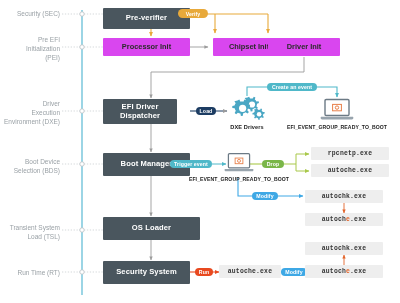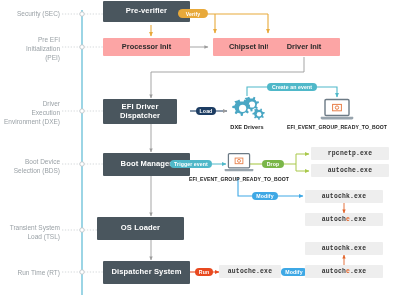--- a/index.html
+++ b/index.html
@@ -11,21 +11,21 @@
     position:relative;
   }
   #stage{position:absolute;left:0;top:0;width:400px;height:303px;}
   svg#wires{position:absolute;left:0;top:0;width:400px;height:303px;}
 
   .node{position:absolute;box-sizing:border-box;display:flex;align-items:center;
         justify-content:center;text-align:center;line-height:1.1;}
 
   .dark{background:#4a565e;color:#ffffff;font-weight:bold;font-size:7.6px;
         letter-spacing:.1px;border-radius:1px;}
-  .light{background:#fca5a5;color:#2b2b2b;font-weight:bold;font-size:7.4px;border-radius:1px;}
+  .light{background:#d946ef;color:#2b2b2b;font-weight:bold;font-size:7.4px;border-radius:1px;}
   .exe{background:#eeeeee;color:#333333;font-weight:bold;font-size:6.4px;
        font-family:"Liberation Mono","DejaVu Sans Mono",monospace;border-radius:1px;
        letter-spacing:.2px;}
   .exe .hl{color:#e2642a;}
 
   .phase{position:absolute;color:#9aa1a6;font-size:6.5px;text-align:right;
          line-height:1.35;font-weight:normal;}
 
   .pill{position:absolute;box-sizing:border-box;display:flex;align-items:center;
         justify-content:center;color:#ffffff;font-weight:bold;font-size:5.2px;
@@ -144,36 +144,36 @@
 (PEI)</div>
   <div class="phase" style="left:2px;top:100px;width:58px;white-space:pre-line;">Driver
 Execution
 Environment (DXE)</div>
   <div class="phase" style="left:2px;top:158px;width:58px;white-space:pre-line;">Boot Device
 Selection (BDS)</div>
   <div class="phase" style="left:2px;top:224px;width:58px;white-space:pre-line;">Transient System
 Load (TSL)</div>
   <div class="phase" style="left:2px;top:269px;width:58px;">Run Time (RT)</div>
 
-  <div class="node dark" style="left:103px;top:1px;width:87px;height:21px;">Pre-verifier</div>
+  <div class="node dark" style="left:103px;top:8px;width:87px;height:21px;">Pre-verifier</div>
 
   <div class="node light" style="left:103px;top:38px;width:87px;height:18px;">Processor Init</div>
 
   <div class="node light" style="left:213px;top:38px;width:72px;height:18px;">Chipset Init</div>
 
   <div class="node light" style="left:268px;top:38px;width:72px;height:18px;">Driver Init</div>
 
   <div class="node dark" style="left:103px;top:99px;width:74px;height:25px;white-space:pre-line;">EFI Driver
 Dispatcher</div>
 
   <div class="node dark" style="left:103px;top:153px;width:87px;height:23px;">Boot Manager</div>
 
-  <div class="node dark" style="left:97px;top:217px;width:87px;height:23px;">OS Loader</div>
-
-  <div class="node dark" style="left:103px;top:261px;width:87px;height:23px;">Dispatcher System</div>
+  <div class="node dark" style="left:103px;top:217px;width:97px;height:23px;">OS Loader</div>
+
+  <div class="node dark" style="left:103px;top:261px;width:87px;height:23px;">Security System</div>
 
   <div class="pill p-verify" style="left:178px;top:9px;width:30px;height:9px;">Verify</div>
 
   <div class="pill p-load" style="left:196px;top:107px;width:20px;height:8px;">Load</div>
 
   <div class="pill p-create" style="left:267px;top:83px;width:50px;height:8px;">Create an event</div>
 
   <div class="pill p-trigger" style="left:170px;top:160px;width:42px;height:8px;">Trigger event</div>
 
   <div class="pill p-drop" style="left:262px;top:160px;width:22px;height:8px;">Drop</div>

